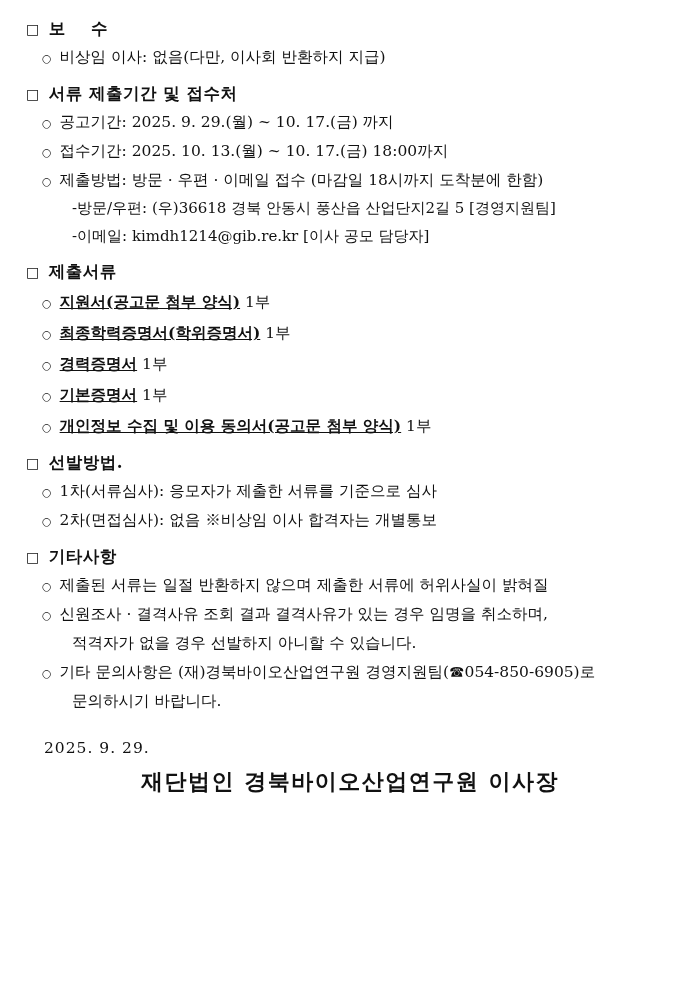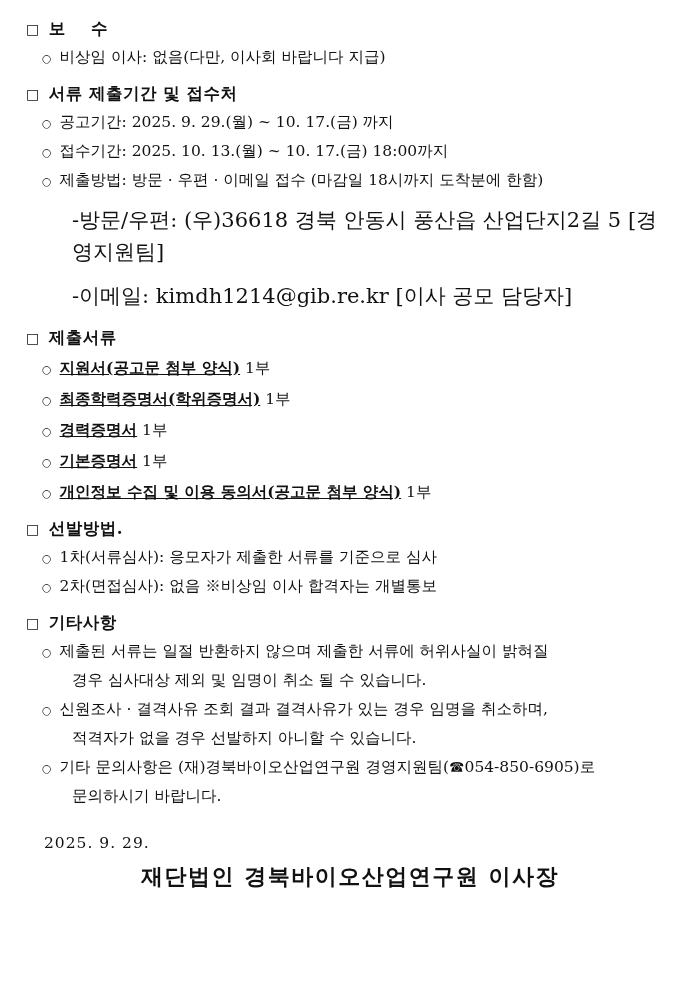--- a/index.html
+++ b/index.html
@@ -58,24 +58,24 @@
   .bul .dot {
     font-size: 11px;
     margin-right: 8px;
     line-height: 1;
     flex: 0 0 auto;
   }
   .bul .txt {
     flex: 1 1 auto;
   }
   .sub {
-    font-size: 21px;
+    font-size: 15px;
     line-height: 1.5;
     padding-left: 46px;
-    margin: 13px 0;
+    margin: 5px 0;
   }
   .sub .email {
   }
   .u {
     text-decoration: underline;
     font-weight: bold;
   }
   .bul.docs {
     margin: 7px 0;
   }
@@ -107,21 +107,21 @@
 
 <div class="page">
 
   <div class="section">
     <div class="sec-head">
       <span class="marker">□</span>
       <span class="title spaced">보    수</span>
     </div>
     <div class="bul">
       <span class="dot">○</span>
-      <span class="txt">비상임 이사: 없음(다만, 이사회 바랍니다 지급)</span>
+      <span class="txt">비상임 이사: 없음(다만, 이사회 반환하지 지급)</span>
     </div>
   </div>
 
   <div class="section">
     <div class="sec-head">
       <span class="marker">□</span>
       <span class="title">서류 제출기간 및 접수처</span>
     </div>
     <div class="bul">
       <span class="dot">○</span>
@@ -187,21 +187,20 @@
   <div class="section">
     <div class="sec-head">
       <span class="marker">□</span>
       <span class="title">기타사항</span>
     </div>
 
     <div class="bul">
       <span class="dot">○</span>
       <span class="txt">제출된 서류는 일절 반환하지 않으며 제출한 서류에 허위사실이 밝혀질</span>
     </div>
-    <div class="wrap-ind">경우 심사대상 제외 및 임명이 취소 될 수 있습니다.</div>
 
     <div class="bul">
       <span class="dot">○</span>
       <span class="txt">신원조사 · 결격사유 조회 결과 결격사유가 있는 경우 임명을 취소하며,</span>
     </div>
     <div class="wrap-ind">적격자가 없을 경우 선발하지 아니할 수 있습니다.</div>
 
     <div class="bul">
       <span class="dot">○</span>
       <span class="txt">기타 문의사항은 (재)경북바이오산업연구원 경영지원팀(☎054-850-6905)로</span>

